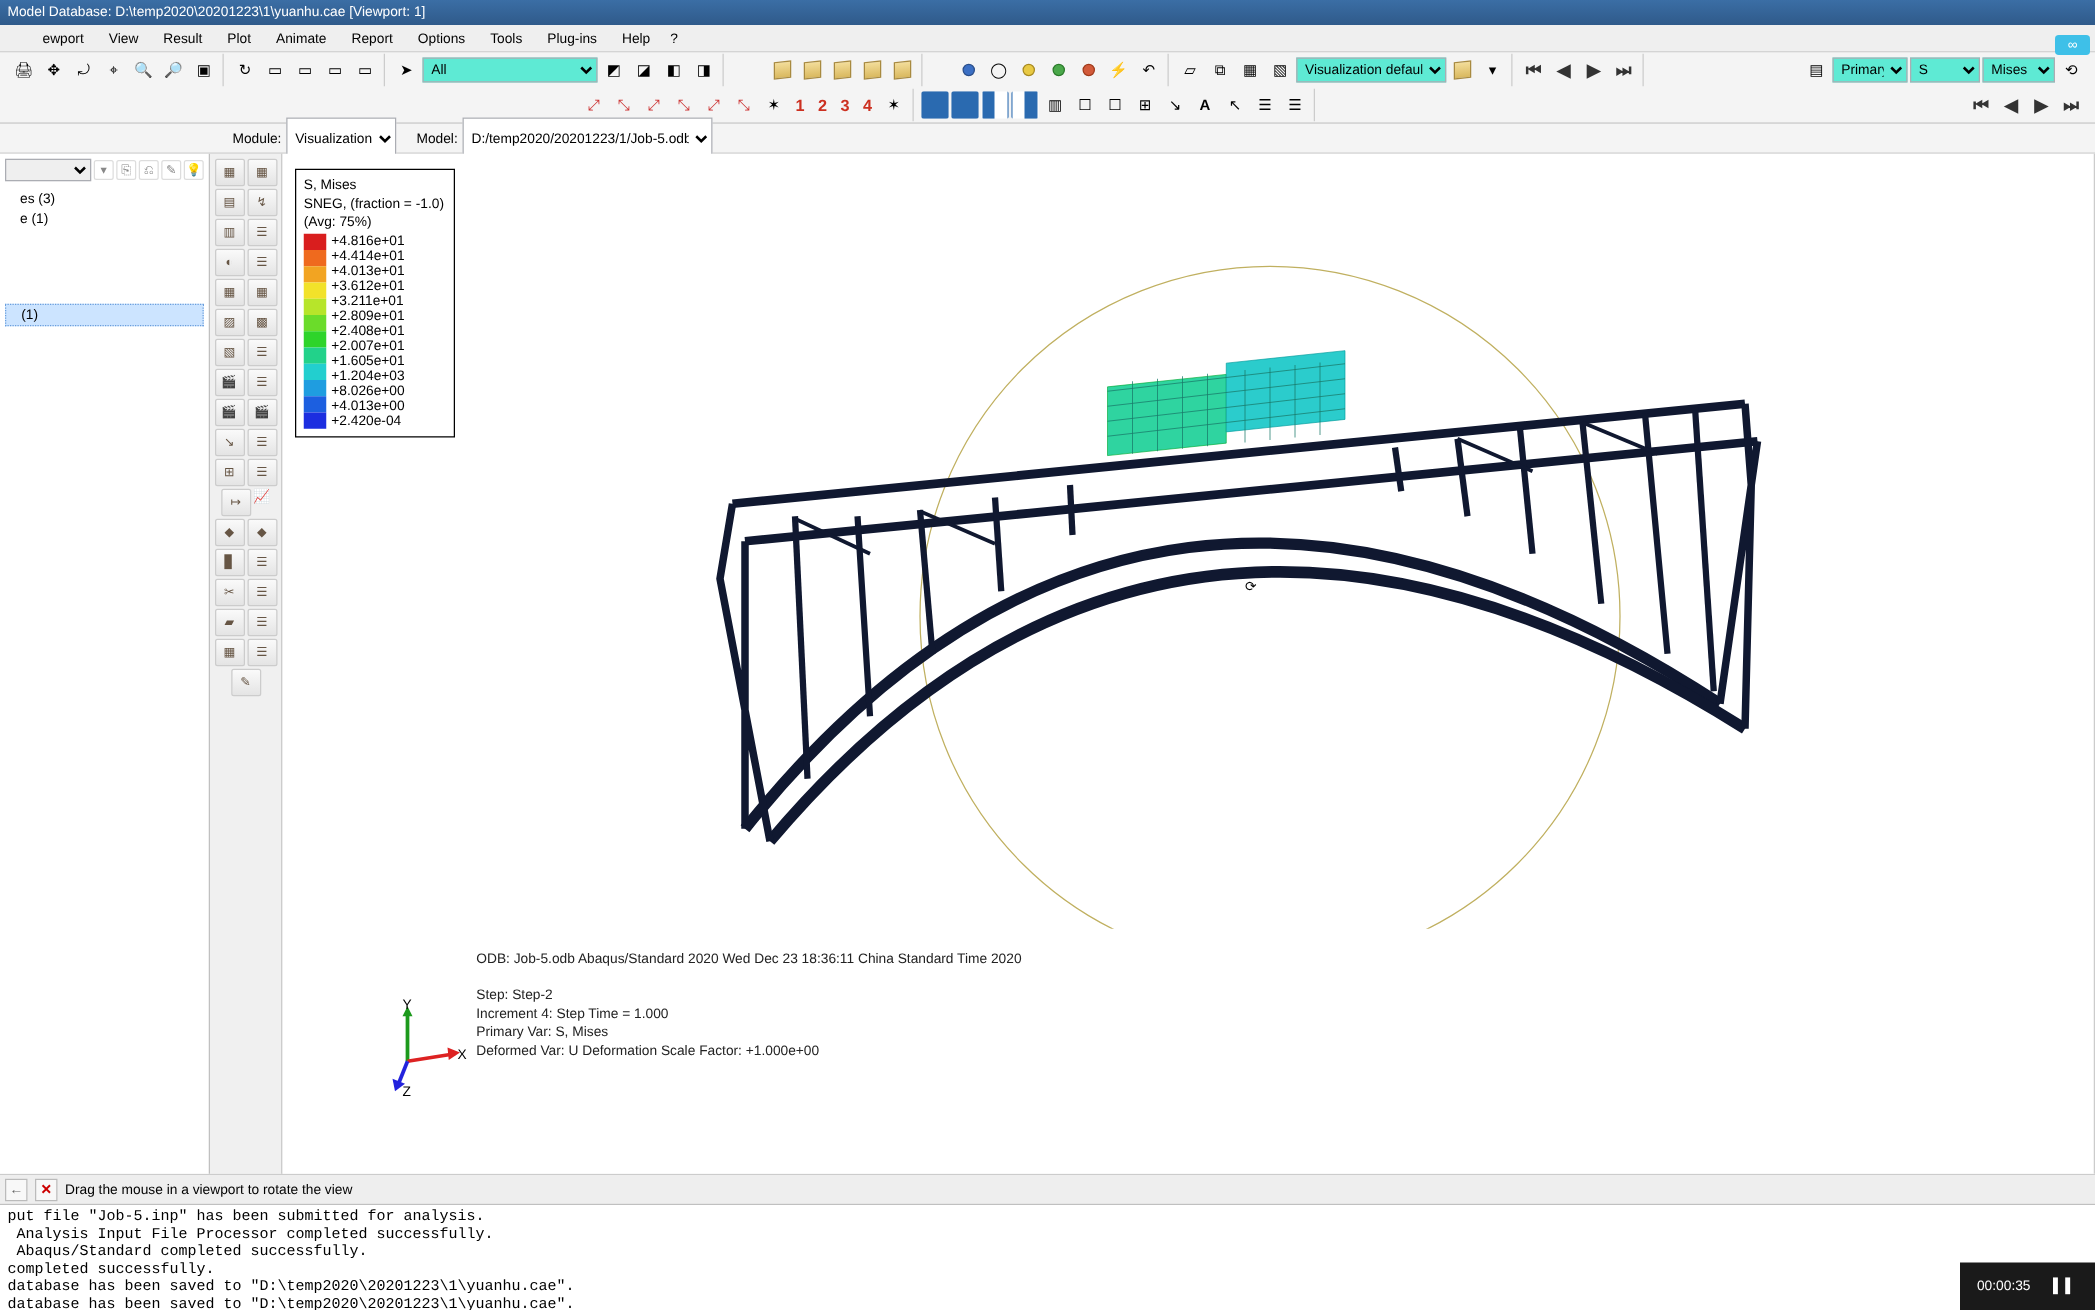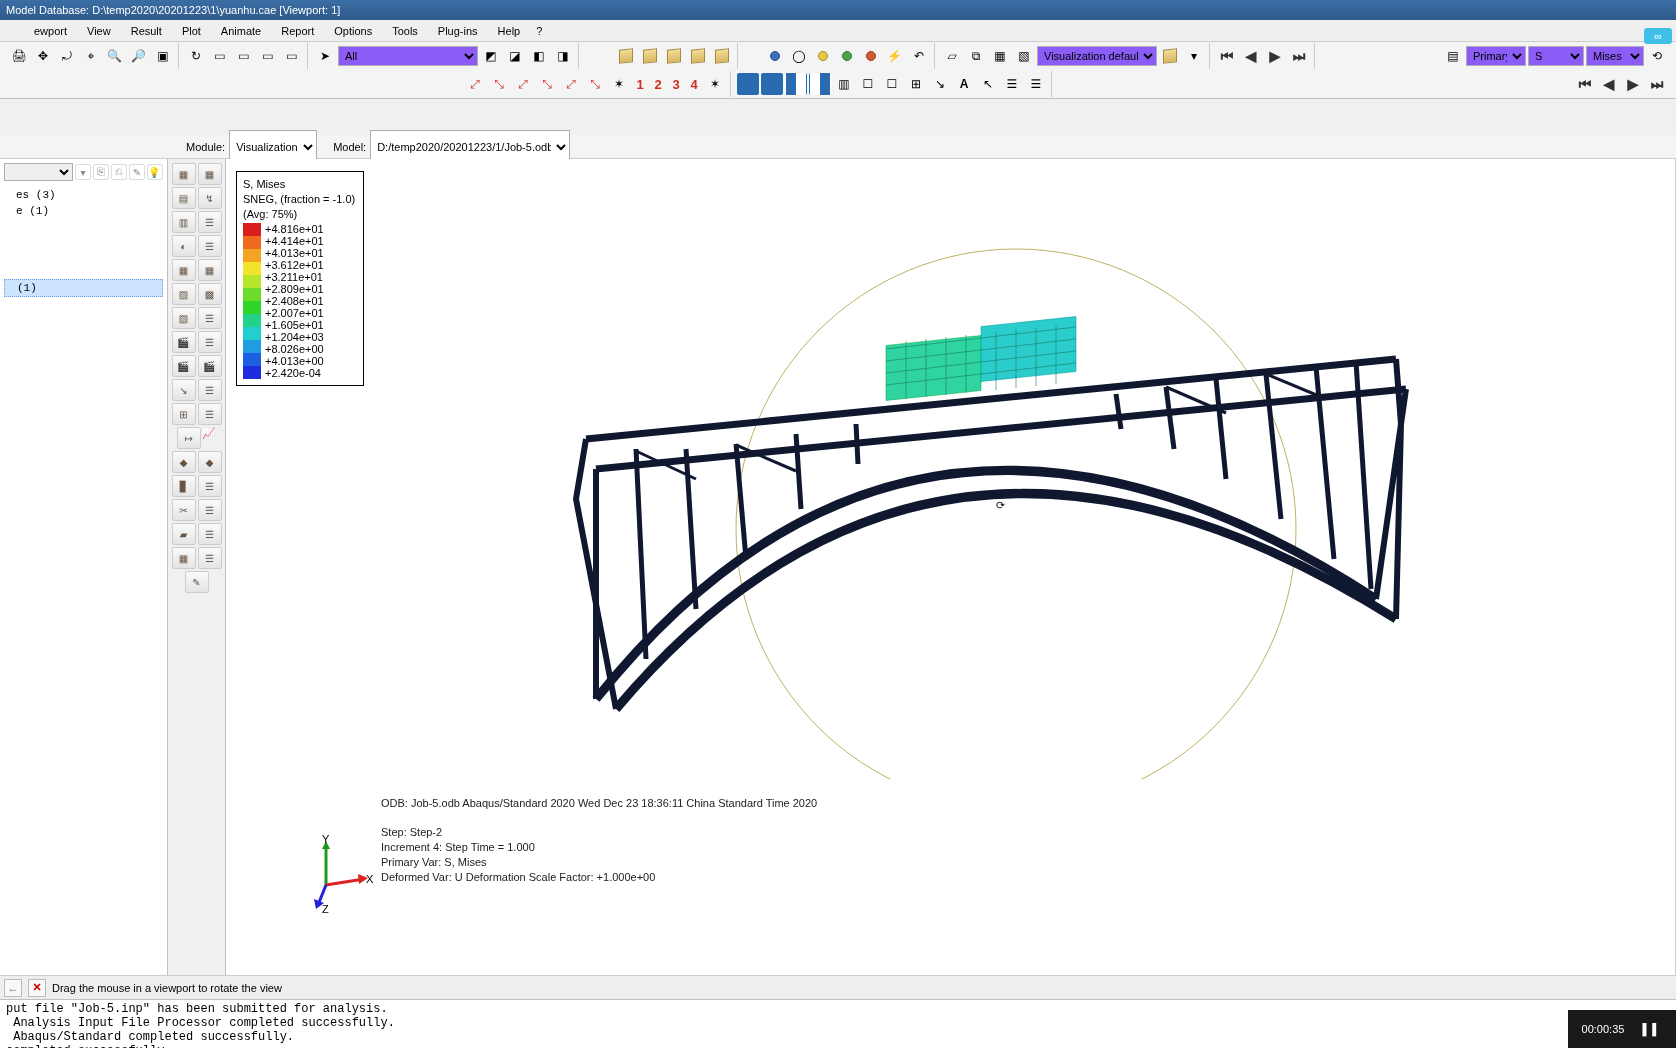--- a/index.html
+++ b/index.html
@@ -12,39 +12,39 @@
 .menubar { height:22px; background:#efefef; border-bottom:1px solid #ccc; display:flex; align-items:center; padding:0 4px; gap:0; }
 .menubar span { padding:3px 10px; cursor:default; }
 .menubar .help-icon { padding:3px 6px; }
 
 
 .toolbars { background:#f4f4f4; border-bottom:1px solid #c0c0c0; }
 .tb-row { display:flex; align-items:center; height:28px; padding:1px 4px; gap:2px; }
 .tb-grp { display:flex; align-items:center; gap:2px; padding:0 4px; border-right:1px solid #ccc; height:26px; }
 .tb-grp:last-child { border-right:none; }
 .tb-btn { width:22px; height:22px; border:1px solid transparent; border-radius:2px; display:flex; align-items:center; justify-content:center; background:#f4f4f4; cursor:default; }
-.tb-sel { height:20px; border:1px solid #abadb3; background:#8b5cf6; font-size:11px; padding:0 2px; }
+.tb-sel { height:20px; border:1px solid #abadb3; background:#5eead4; font-size:11px; padding:0 2px; }
 .tb-num { color:#cc3020; font-weight:bold; width:16px; text-align:center; font-size:13px; }
 .spacer { flex:1; }
 
 .frame-ctrl { color:#333; font-size:14px; font-weight:bold; letter-spacing:0px; }
 
 
-.ctx-bar { height:24px; display:flex; align-items:center; background:#f4f4f4; border-bottom:1px solid #ccc; padding:0 6px; gap:4px;margin-top:36px; }
+.ctx-bar { height:24px; display:flex; align-items:center; background:#f4f4f4; border-bottom:1px solid #ccc; padding:0 6px; gap:4px; }
 .ctx-bar label { font-size:11px; margin-left:12px; }
 .ctx-bar input,.ctx-bar select { height:34px; border:1px solid #abadb3; font-size:11px; padding:0 2px; background:#fff; }
 
 
 .main { display:flex; height: calc(100% - 20px - 22px - 56px - 24px - 110px); }
 .tree-pane { width:168px; border-right:1px solid #c0c0c0; background:#fff; padding:4px; font-size:11px; overflow:hidden; }
 .tree-pane .tree-top { display:flex; gap:2px; align-items:center; }
 .tree-pane select { flex:1; height:18px; border:1px solid #abadb3; }
 .tree-pane .icns { display:flex; gap:2px; }
 .tree-pane .icns span { width:16px;height:16px;border:1px solid #ddd;border-radius:2px;display:inline-flex;align-items:center;justify-content:center;font-size:10px;color:#888; }
-.tree-pane .node { padding:2px 2px 2px 12px;font-family:Liberation Mono, monospace; }
+.tree-pane .node { padding:2px 2px 2px 12px; }
 .tree-pane .node.sel { background:#cce4ff; border:1px dotted #6a9edc; }
 
 .tool-column { width:58px; background:#f0f0f0; border-right:1px solid #c0c0c0; padding:4px 2px; display:flex; flex-direction:column; gap:2px; align-items:center; }
 .tool-column .trow { display:flex; gap:2px; }
 .tool-column .tbtn { width:24px;height:22px;border:1px solid #ccc;background:linear-gradient(#fafafa,#e4e4e4);border-radius:2px;display:flex;align-items:center;justify-content:center;font-size:10px;color:#654; }
 
 .viewport { flex:1; background:#fff; position:relative; border-right:1px solid #ccc; }
 .legend { position:absolute; left:10px; top:12px; border:1px solid #000; background:#fff; padding:6px 8px 6px 6px; font-family:Arial,sans-serif; font-size:11px; line-height:13px; }
 .legend .hdr { margin-bottom:2px; }
 .legend .scale { display:flex; }

